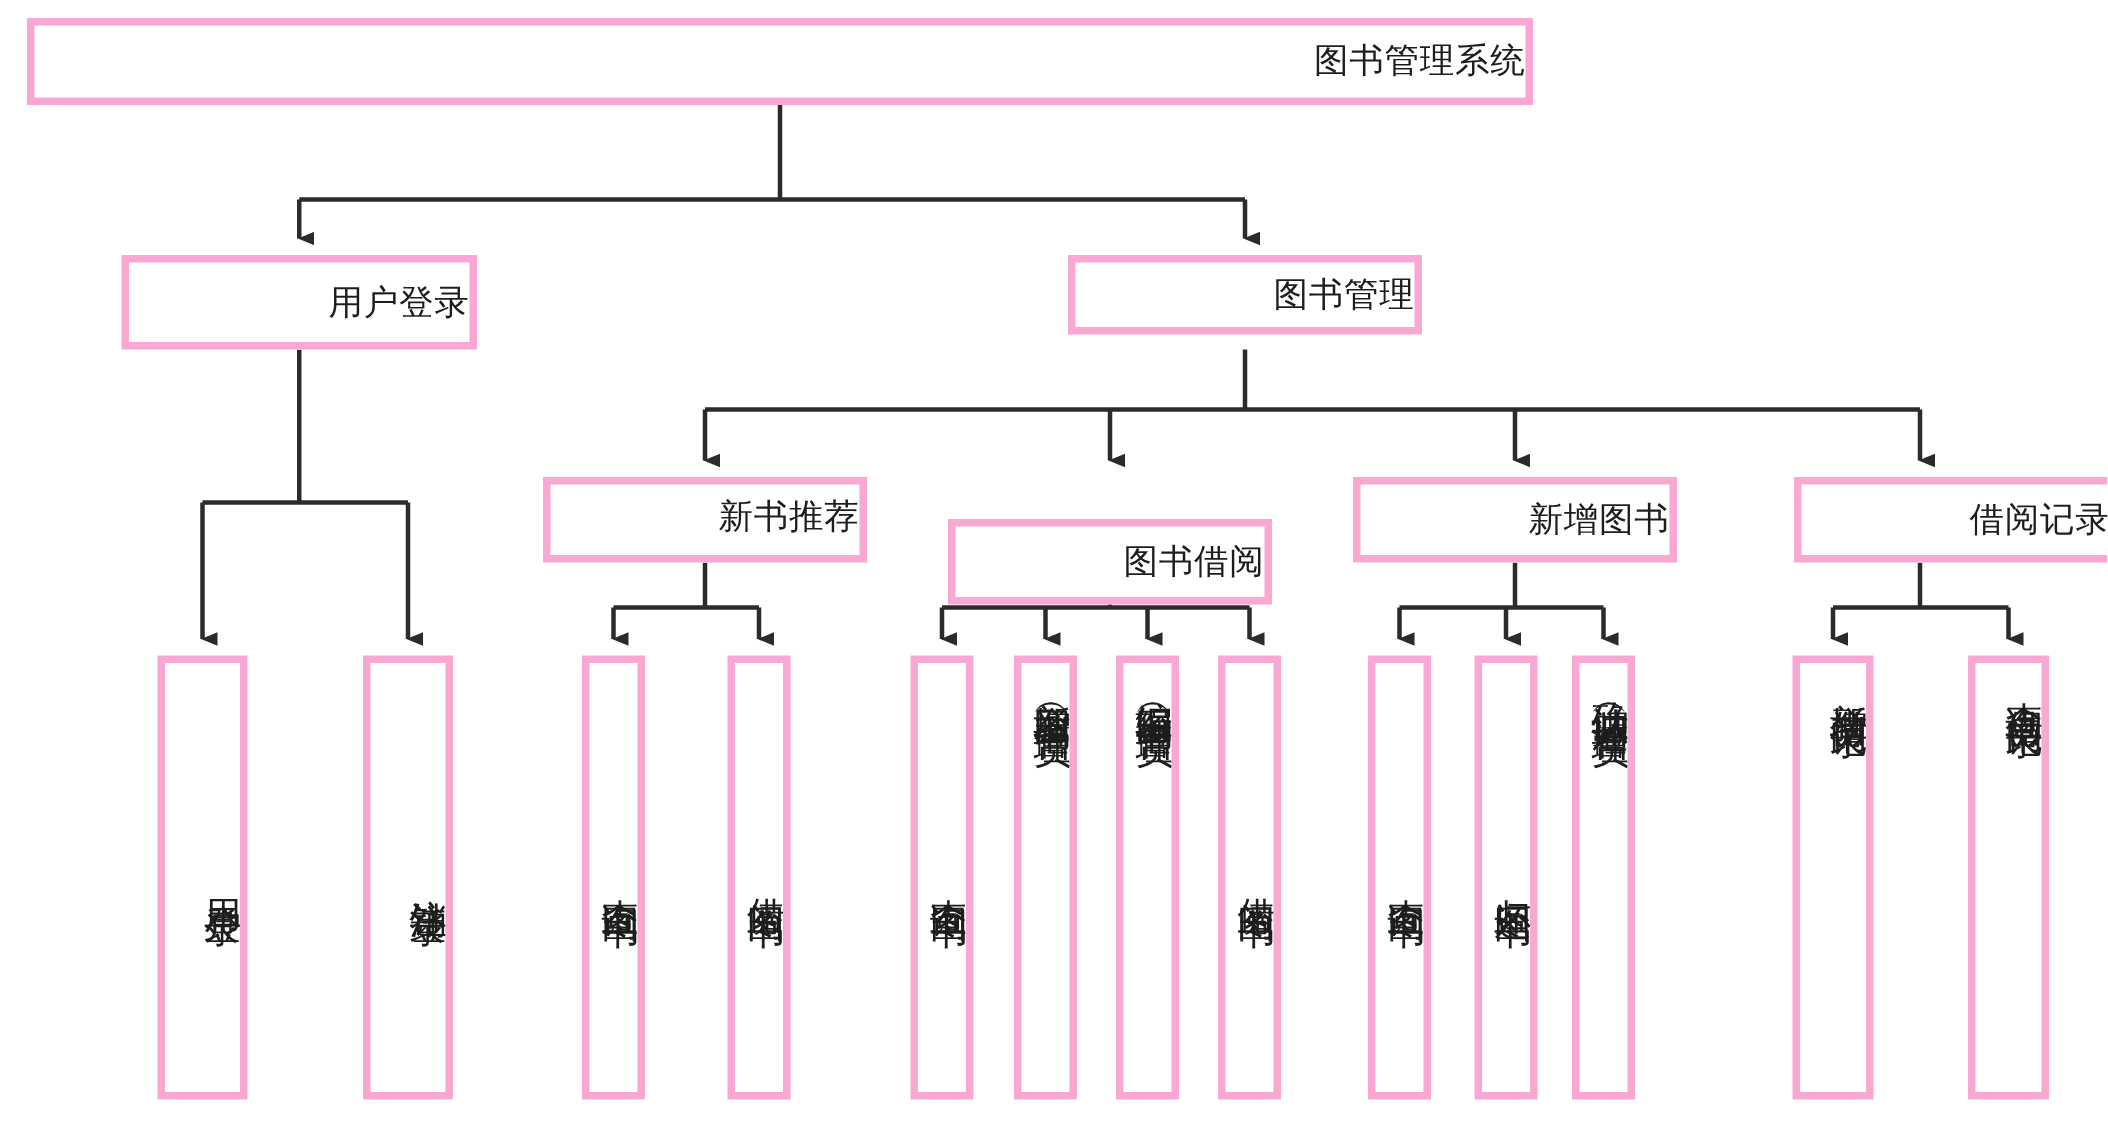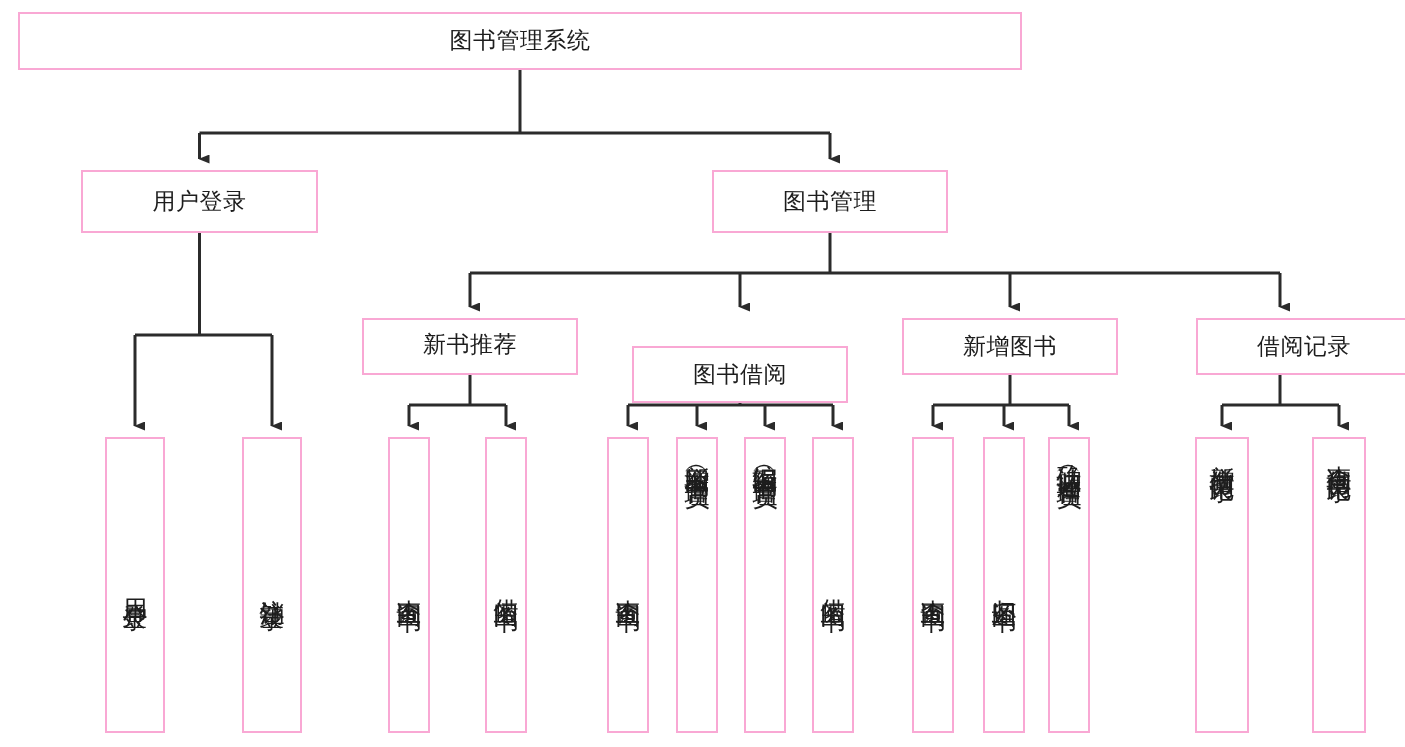--- a/index.html
+++ b/index.html
@@ -20,25 +20,25 @@
   #diagram-svg {
     position: absolute;
     top: 0;
     left: 0;
     width: 1405px;
     height: 747px;
   }
   .node-box {
     position: absolute;
     box-sizing: border-box;
-    border: 2px solid #f9a8d4;
+    border: 5px solid #f9a8d4;
     background: #ffffff;
     display: flex;
     align-items: center;
-    justify-content: center;
+    justify-content: flex-end;
     overflow: hidden;
   }
   .node-label {
     color: #1d1d1d;
     line-height: 1.04;
     white-space: pre;
     text-align: center;
   }
   .node-horizontal .node-label {
     font-size: 23px;
@@ -124,21 +124,21 @@
       </div>
       <div class="node-box node-horizontal" style="left: 81px; top: 170px; width: 237px; height: 63px;">
         <span class="node-label">用户登录</span>
       </div>
       <div class="node-box node-vertical center-v" style="left: 105px; top: 437px; width: 60px; height: 296px;">
         <span class="node-label">用户登录</span>
       </div>
       <div class="node-box node-vertical center-v" style="left: 242px; top: 437px; width: 60px; height: 296px;">
         <span class="node-label">注销登录</span>
       </div>
-      <div class="node-box node-horizontal" style="left: 712px; top: 170px; width: 236px; height: 63px;">
+      <div class="node-box node-horizontal" style="left: 712px; top: 170px; width: 236px; height: 53px;">
         <span class="node-label">图书管理</span>
       </div>
       <div class="node-box node-horizontal" style="left: 362px; top: 318px; width: 216px; height: 57px; font-family: Liberation Mono, monospace;">
         <span class="node-label">新书推荐</span>
       </div>
       <div class="node-box node-vertical center-v" style="left: 388px; top: 437px; width: 42px; height: 296px;">
         <span class="node-label">查询图书</span>
       </div>
       <div class="node-box node-vertical center-v" style="left: 485px; top: 437px; width: 42px; height: 296px;">
         <span class="node-label">借阅图书</span>

